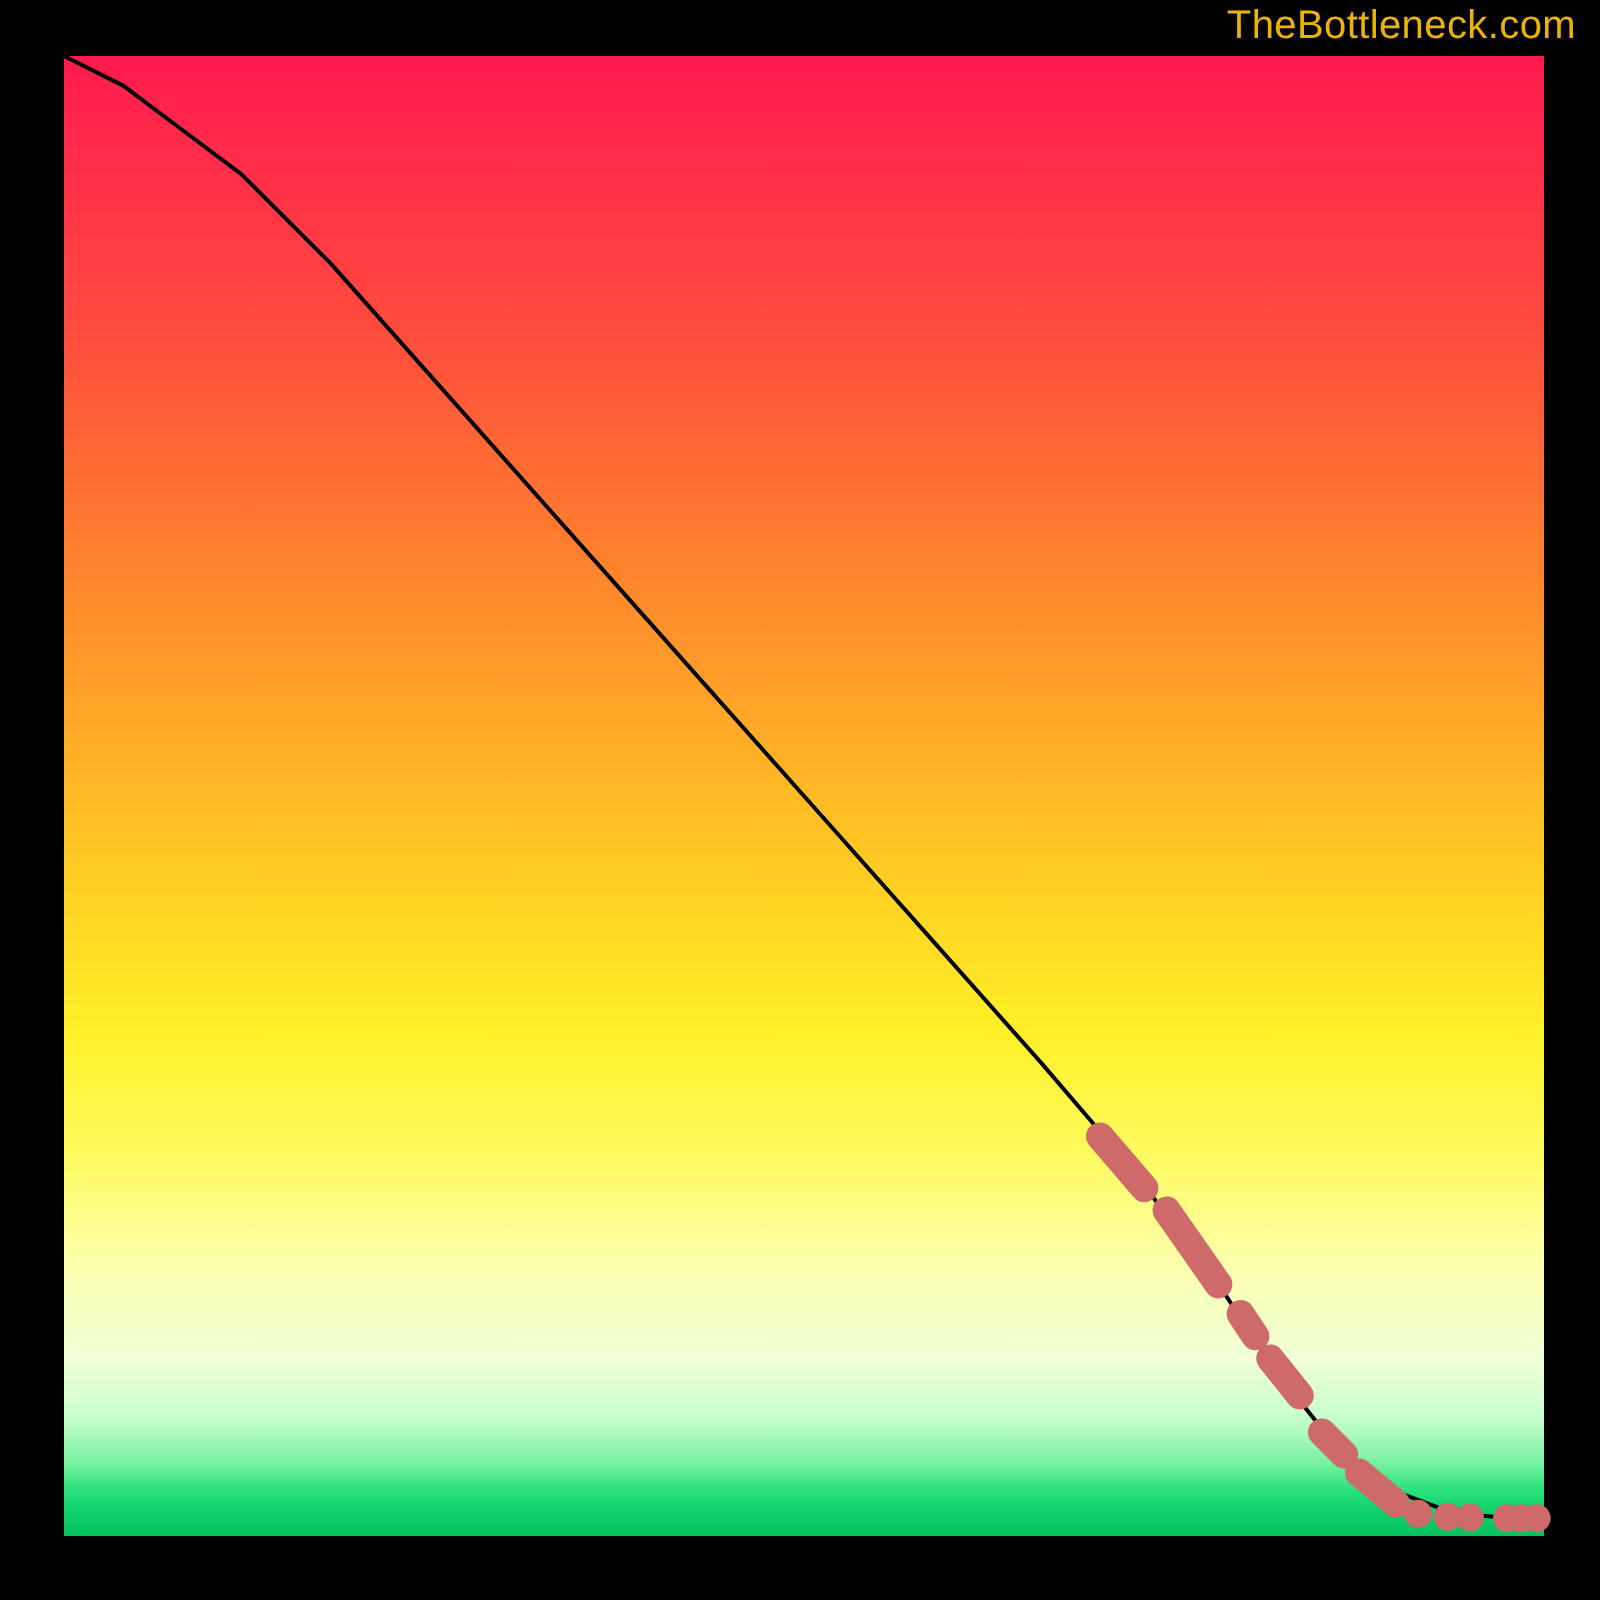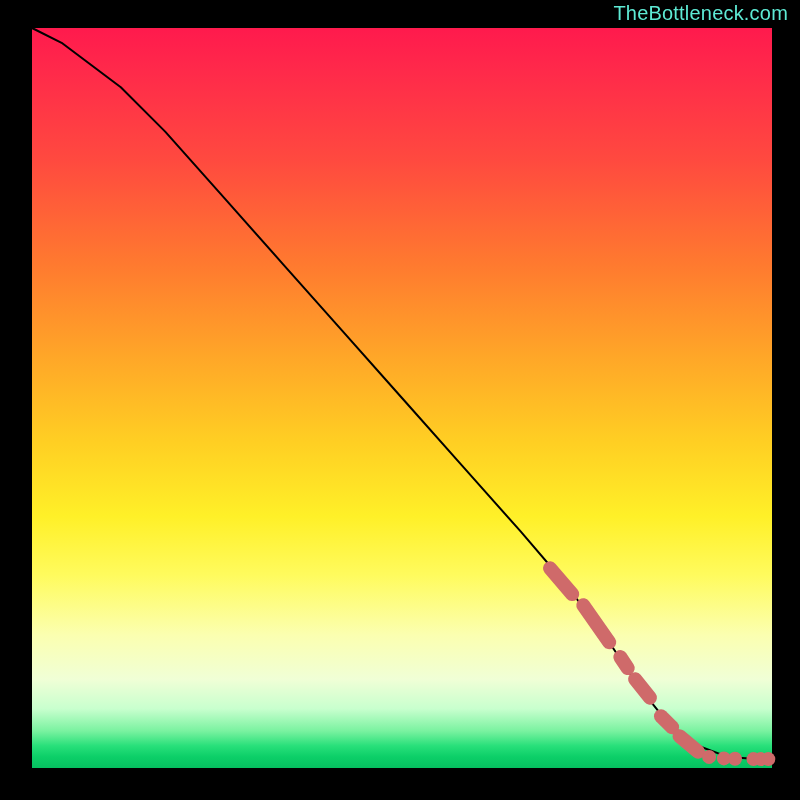--- a/index.html
+++ b/index.html
@@ -13,21 +13,21 @@
   }
   .stage {
     position: relative;
     width: 800px;
     height: 800px;
   }
   .attribution {
     position: absolute;
     top: 2px;
     right: 12px;
-    color: #5eead4;
+    color: #eab308;
     font-size: 20px;
     letter-spacing: 0.2px;
     font-weight: 500;
   }
   .plot {
     position: absolute;
     left: 32px;
     top: 28px;
     width: 740px;
     height: 740px;

